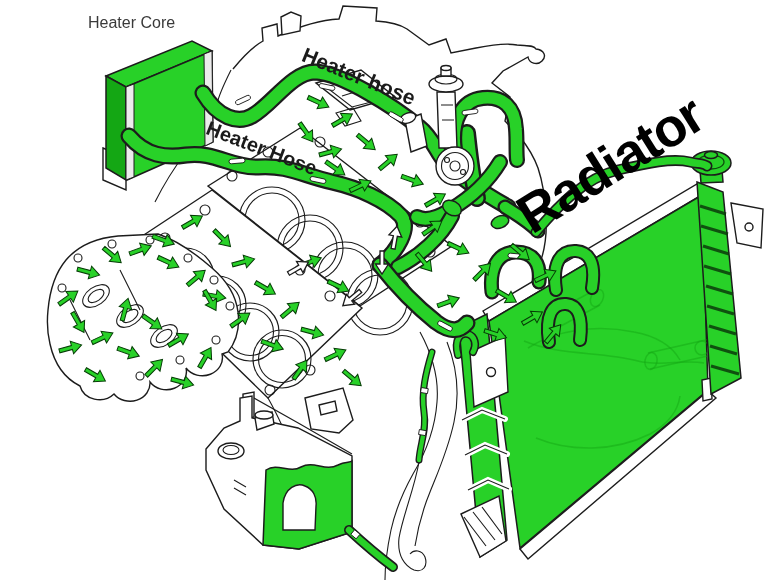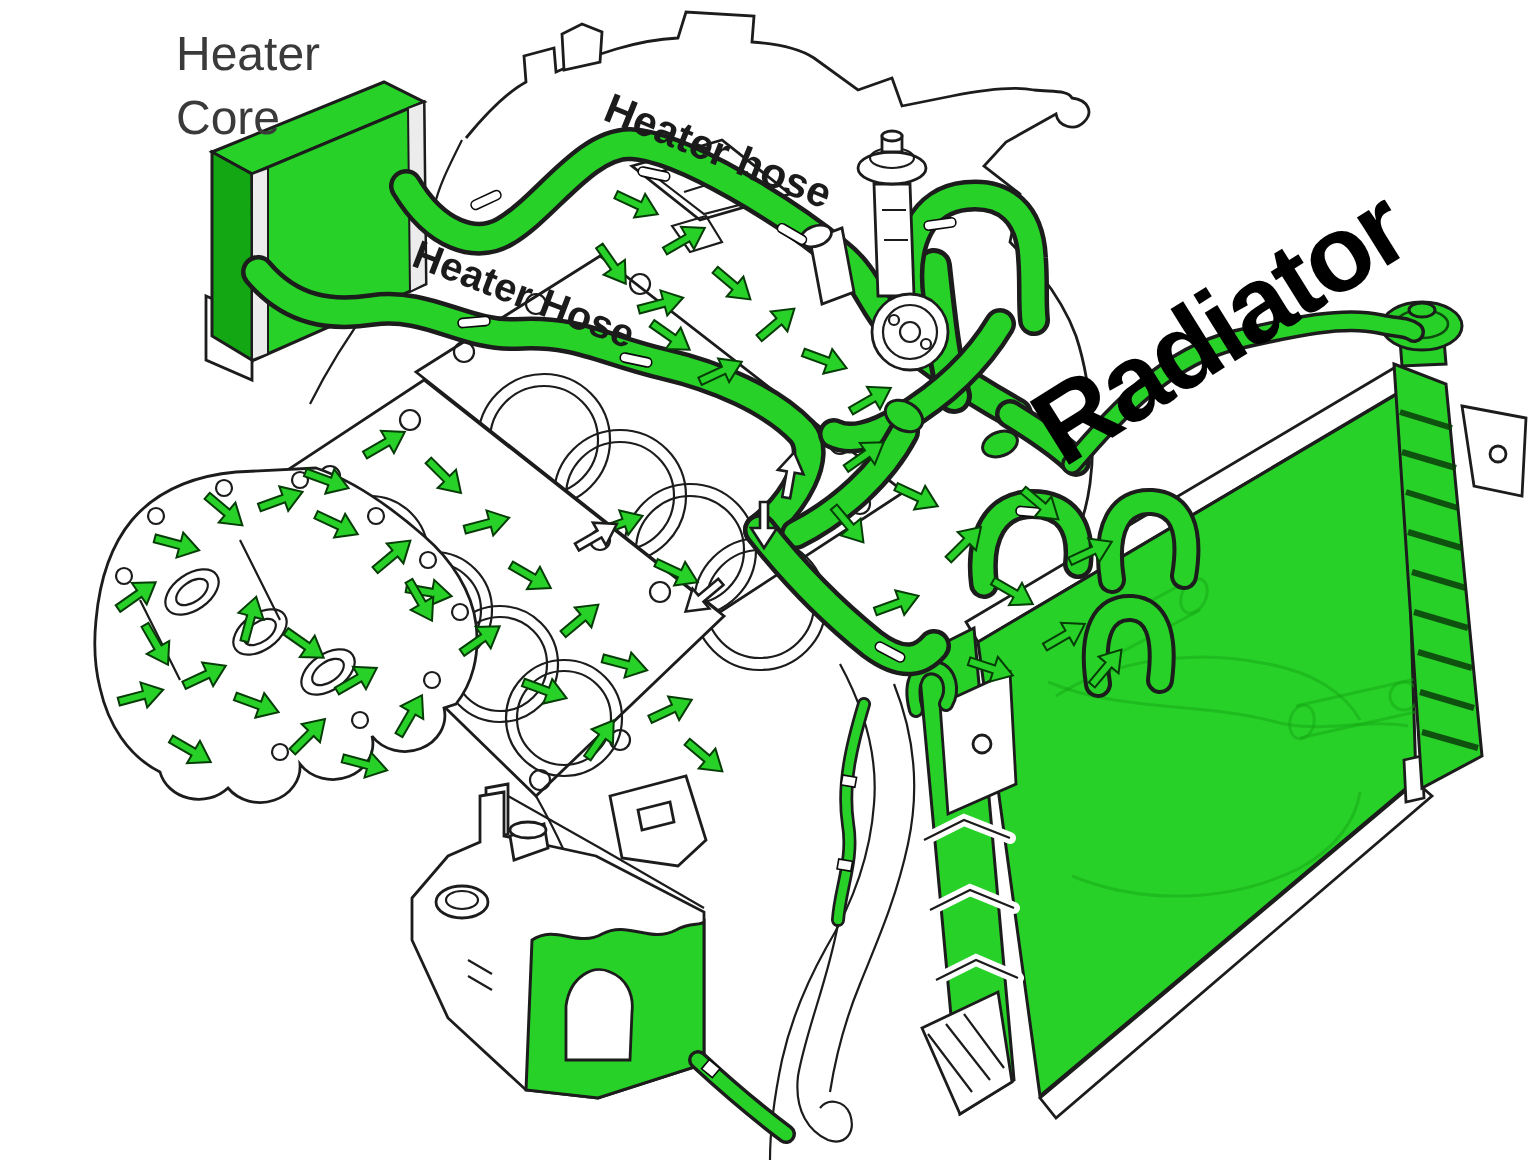--- a/index.html
+++ b/index.html
@@ -20,21 +20,21 @@
   .hg  {fill:none;stroke:var(--green);stroke-linecap:round;stroke-linejoin:round;}
   .det {fill:none;stroke:var(--green-dark);opacity:.5;stroke-width:1.5;}
   .arr {fill:var(--green);stroke:#063c06;stroke-width:1;}
   .arrw{fill:#fff;stroke:var(--ink);stroke-width:1.3;}
   .slot{fill:#fff;stroke:#0a0a0a;stroke-width:.8;}
   .rib {stroke:#0b3b0b;stroke-width:3;opacity:.85;fill:none;}
   .chevw{stroke:#fff;stroke-width:6;fill:none;stroke-linecap:round;}
   .chevb{stroke:var(--ink);stroke-width:1.1;fill:none;}
   
   .lbl{position:absolute;white-space:nowrap;color:var(--label);}
-  .lbl-heater-core{left:88px;top:12px;font-size:24px;line-height:1.35;white-space:normal;width:120px;}
+  .lbl-heater-core{left:88px;top:12px;font-size:16px;line-height:1.35;white-space:normal;width:120px;}
   .lbl-hose-top{left:303px;top:42px;font-size:21px;font-weight:700;color:#1b1b1b;
     transform:rotate(22deg);transform-origin:left center;}
   .lbl-hose-bot{left:207px;top:116px;font-size:20px;font-weight:700;color:#1b1b1b;
     transform:rotate(21deg);transform-origin:left center;}
   .lbl-radiator{left:522px;top:188px;font-size:54px;font-weight:700;color:#000;
     letter-spacing:-1.5px;transform:rotate(-32deg);transform-origin:left center;}
 </style>
 </head>
 <body>
 

